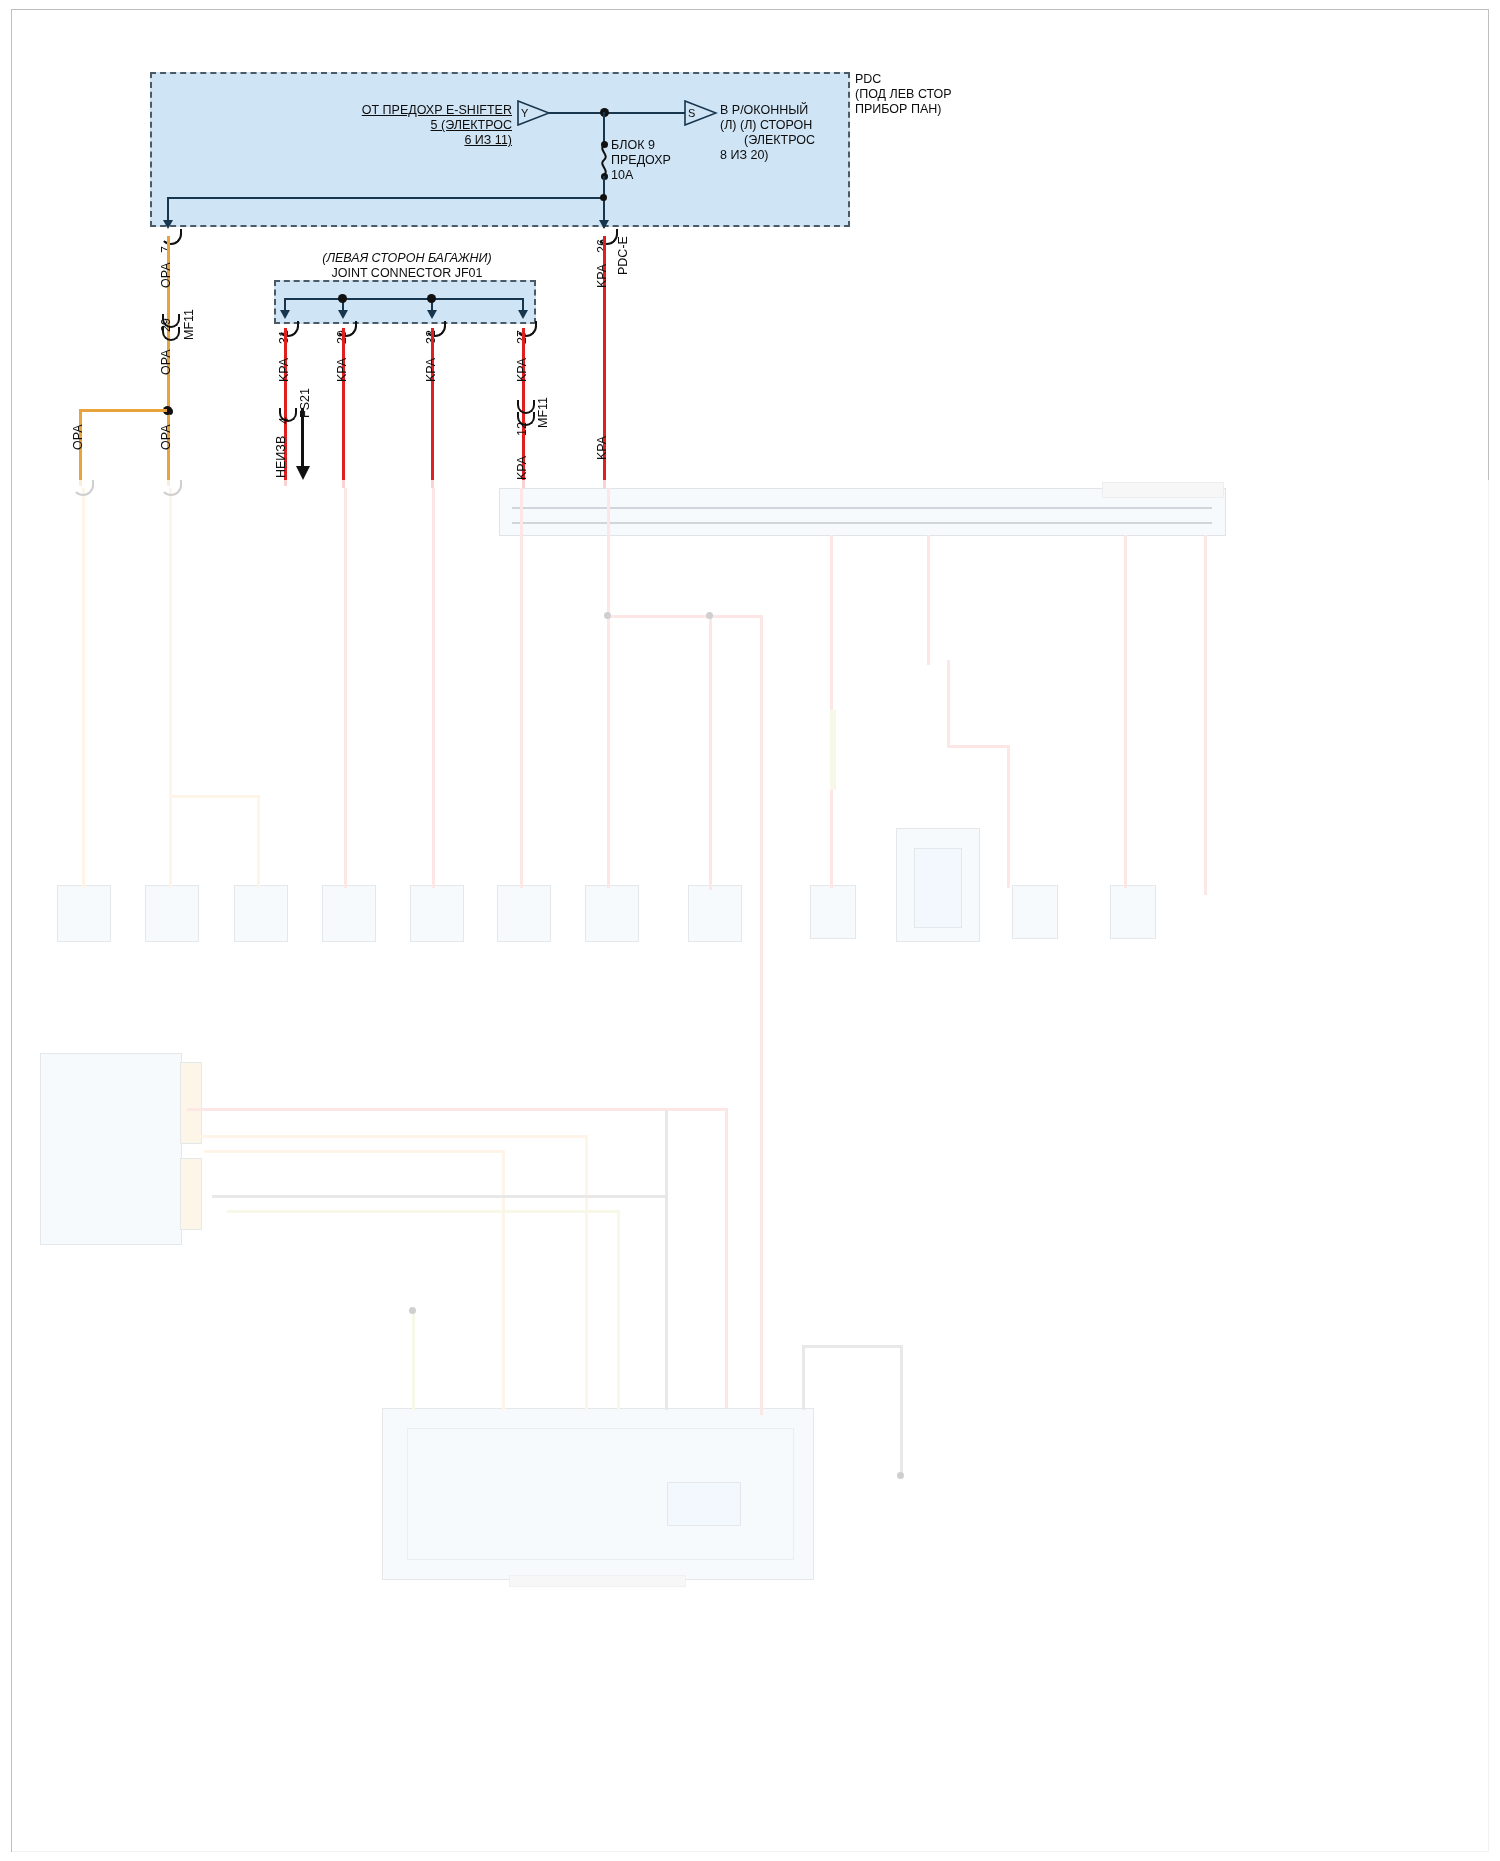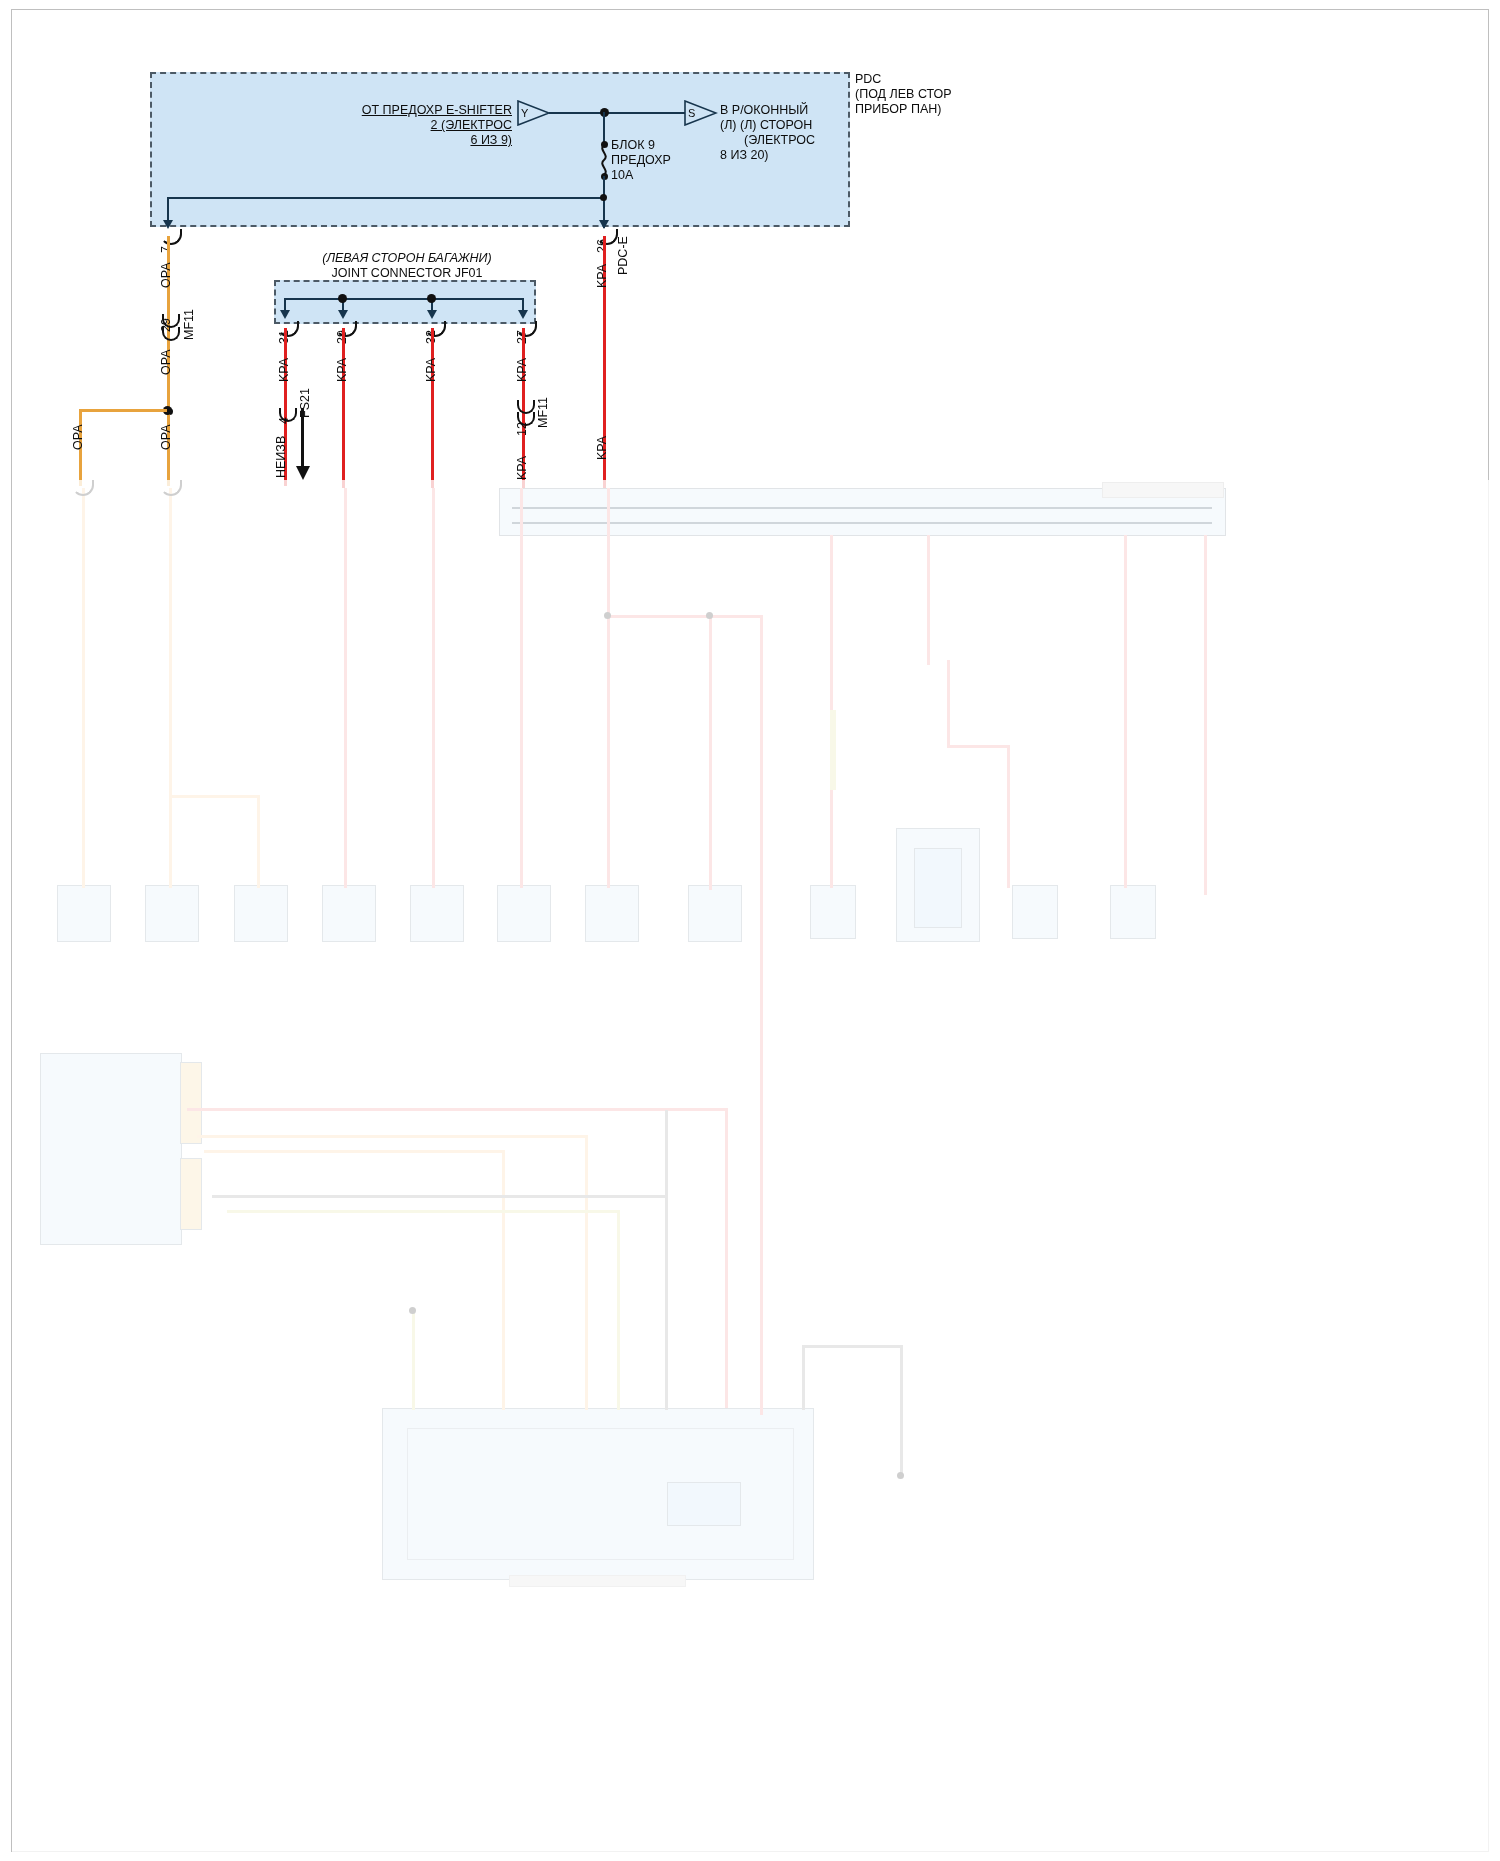--- a/index.html
+++ b/index.html
@@ -136,22 +136,22 @@
 
   <div class="fade"></div>
 
   <div class="modbox box" style="left:138px;top:62px;width:700px;height:155px;"></div>
 
   <div class="t" style="left:843px;top:62px;">PDC</div>
   <div class="t" style="left:843px;top:77px;">(ПОД ЛЕВ СТОР</div>
   <div class="t" style="left:843px;top:92px;">ПРИБОР ПАН)</div>
 
   <div class="t r" style="left:300px;top:93px;width:200px;">ОТ ПРЕДОХР E-SHIFTER</div>
-  <div class="t r" style="left:300px;top:108px;width:200px;">2 (ЭЛЕКТРОС</div>
-  <div class="t r" style="left:300px;top:123px;width:200px;">6 ИЗ 9)</div>
+  <div class="t r" style="left:300px;top:108px;width:200px;">5 (ЭЛЕКТРОС</div>
+  <div class="t r" style="left:300px;top:123px;width:200px;">6 ИЗ 11)</div>
 
   <svg width="34" height="26" style="position:absolute;left:505px;top:90px;">
     <polygon points="1,1 1,25 32,13" fill="#cfe4f5" stroke="#17354d" stroke-width="1.6"></polygon>
   </svg>
   <div class="t" style="left:509px;top:96px;font-size:11px;">Y</div>
 
   <div class="wire h blk thin" style="left:537px;top:102px;width:138px;"></div>
   <div class="dot" style="left:588px;top:98px;"></div>
 
   <svg width="34" height="26" style="position:absolute;left:672px;top:90px;">

